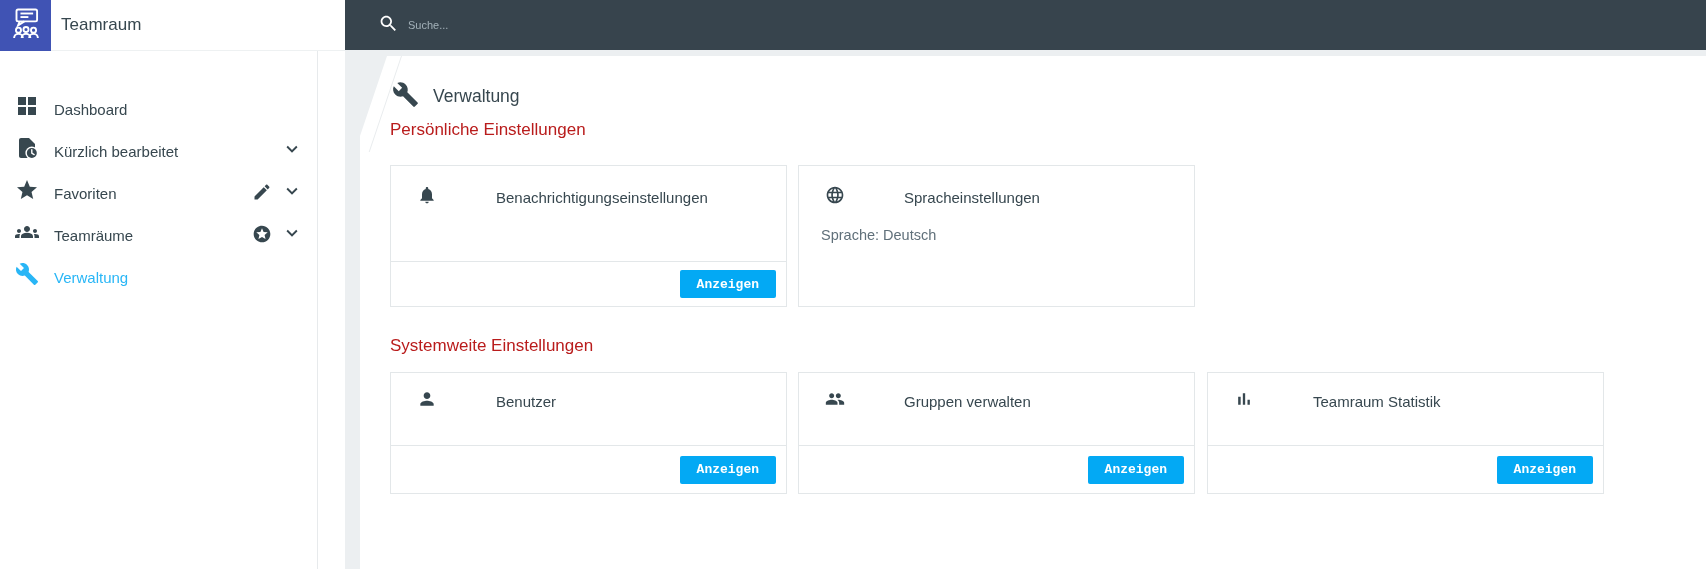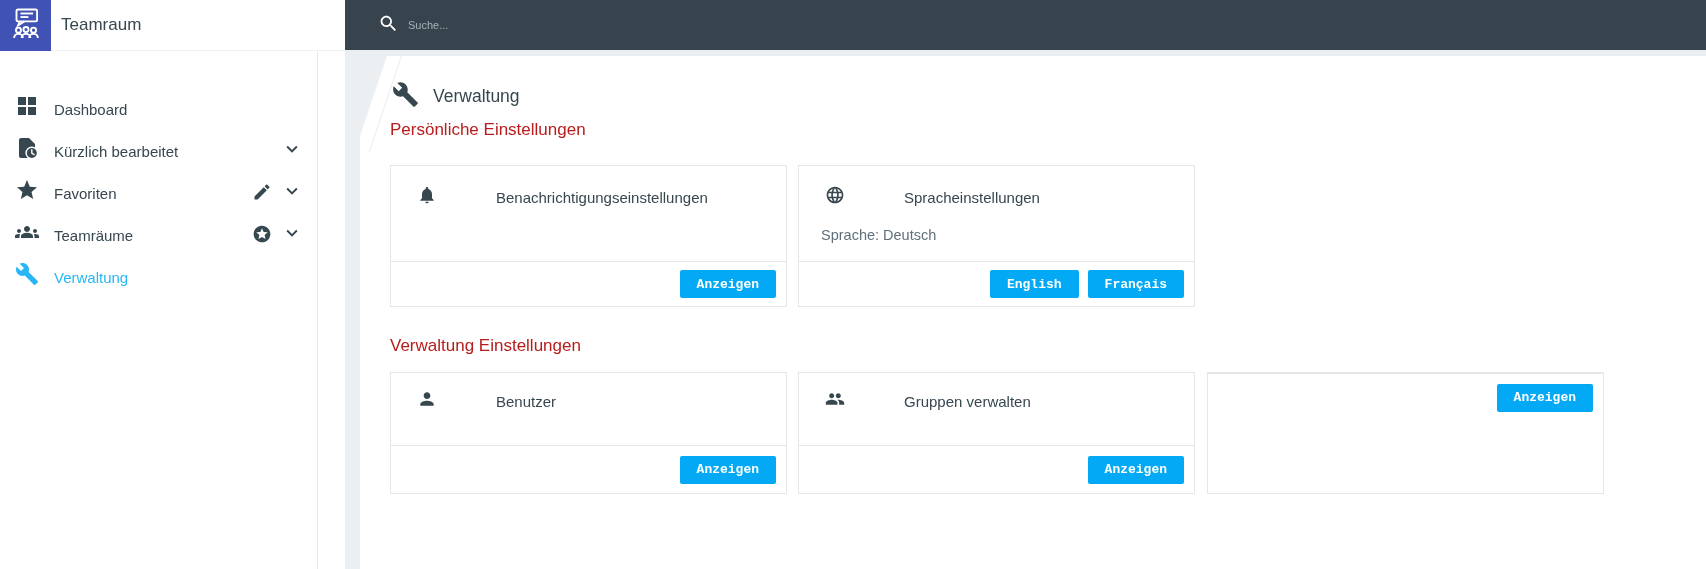--- a/index.html
+++ b/index.html
@@ -250,27 +250,23 @@
         <div class="card-title-row">
           <span>
             <svg viewBox="0 0 24 24">
                 <path d="M11.99 2C6.47 2 2 6.48 2 12s4.47 10 9.99 10C17.52 22 22 17.52 22 12S17.52 2 11.99 2zm6.93 6h-2.95c-.32-1.25-.78-2.45-1.38-3.56 1.84.63 3.37 1.91 4.33 3.56zM12 4.04c.83 1.2 1.48 2.53 1.91 3.96h-3.82c.43-1.43 1.08-2.76 1.91-3.96zM4.26 14C4.1 13.36 4 12.69 4 12s.1-1.36.26-2h3.38c-.08.66-.14 1.32-.14 2 0 .68.06 1.34.14 2H4.26zm.82 2h2.95c.32 1.25.78 2.45 1.38 3.56-1.84-.63-3.37-1.9-4.33-3.56zm2.95-8H5.08c.96-1.66 2.49-2.93 4.33-3.56C8.81 5.55 8.35 6.75 8.03 8zM12 19.96c-.83-1.2-1.48-2.53-1.91-3.96h3.82c-.43 1.43-1.08 2.76-1.91 3.96zM14.34 14H9.66c-.09-.66-.16-1.32-.16-2 0-.68.07-1.35.16-2h4.68c.09.65.16 1.32.16 2 0 .68-.07 1.34-.16 2zm.25 5.56c.6-1.11 1.06-2.31 1.38-3.56h2.95c-.96 1.65-2.49 2.93-4.33 3.56zM16.36 14c.08-.66.14-1.32.14-2 0-.68-.06-1.34-.14-2h3.38c.16.64.26 1.31.26 2s-.1 1.36-.26 2h-3.38z"></path>
               </svg>
           </span>
           <span class="card-title">Spracheinstellungen</span>
         </div>
         <div class="card-sub">Sprache: Deutsch</div>
       </div>
-      <div class="card-footer">
-        <button class="btn">English</button>
-        <button class="btn">Français</button>
-      </div>
-    </div>
-
-    <div class="sec-heading s2">Verwaltung Einstellungen</div>
+    </div>
+
+    <div class="sec-heading s2">Systemweite Einstellungen</div>
 
     <div class="card r2 p1">
       <div class="card-body">
         <div class="card-title-row">
           <span>
             <svg viewBox="0 0 24 24">
                 <path d="M12 12c2.21 0 4-1.79 4-4s-1.79-4-4-4-4 1.79-4 4 1.79 4 4 4zm0 2c-2.67 0-8 1.34-8 4v2h16v-2c0-2.66-5.33-4-8-4z"></path>
               </svg>
           </span>
           <span class="card-title">Benutzer</span>
@@ -291,19 +287,29 @@
           </span>
           <span class="card-title">Gruppen verwalten</span>
         </div>
       </div>
       <div class="card-footer">
         <button class="btn">Anzeigen</button>
       </div>
     </div>
 
     <div class="card r2 p3">
+      <div class="card-body">
+        <div class="card-title-row">
+          <span>
+            <svg viewBox="0 0 24 24">
+                <path d="M5 9.2h3V19H5zM10.6 5h2.8v14h-2.8zM16.2 13H19v6h-2.8z"></path>
+              </svg>
+          </span>
+          <span class="card-title">Teamraum Statistik</span>
+        </div>
+      </div>
       <div class="card-footer">
         <button class="btn">Anzeigen</button>
       </div>
     </div>
 
   </div>
 </div>
 
 </body></html>

